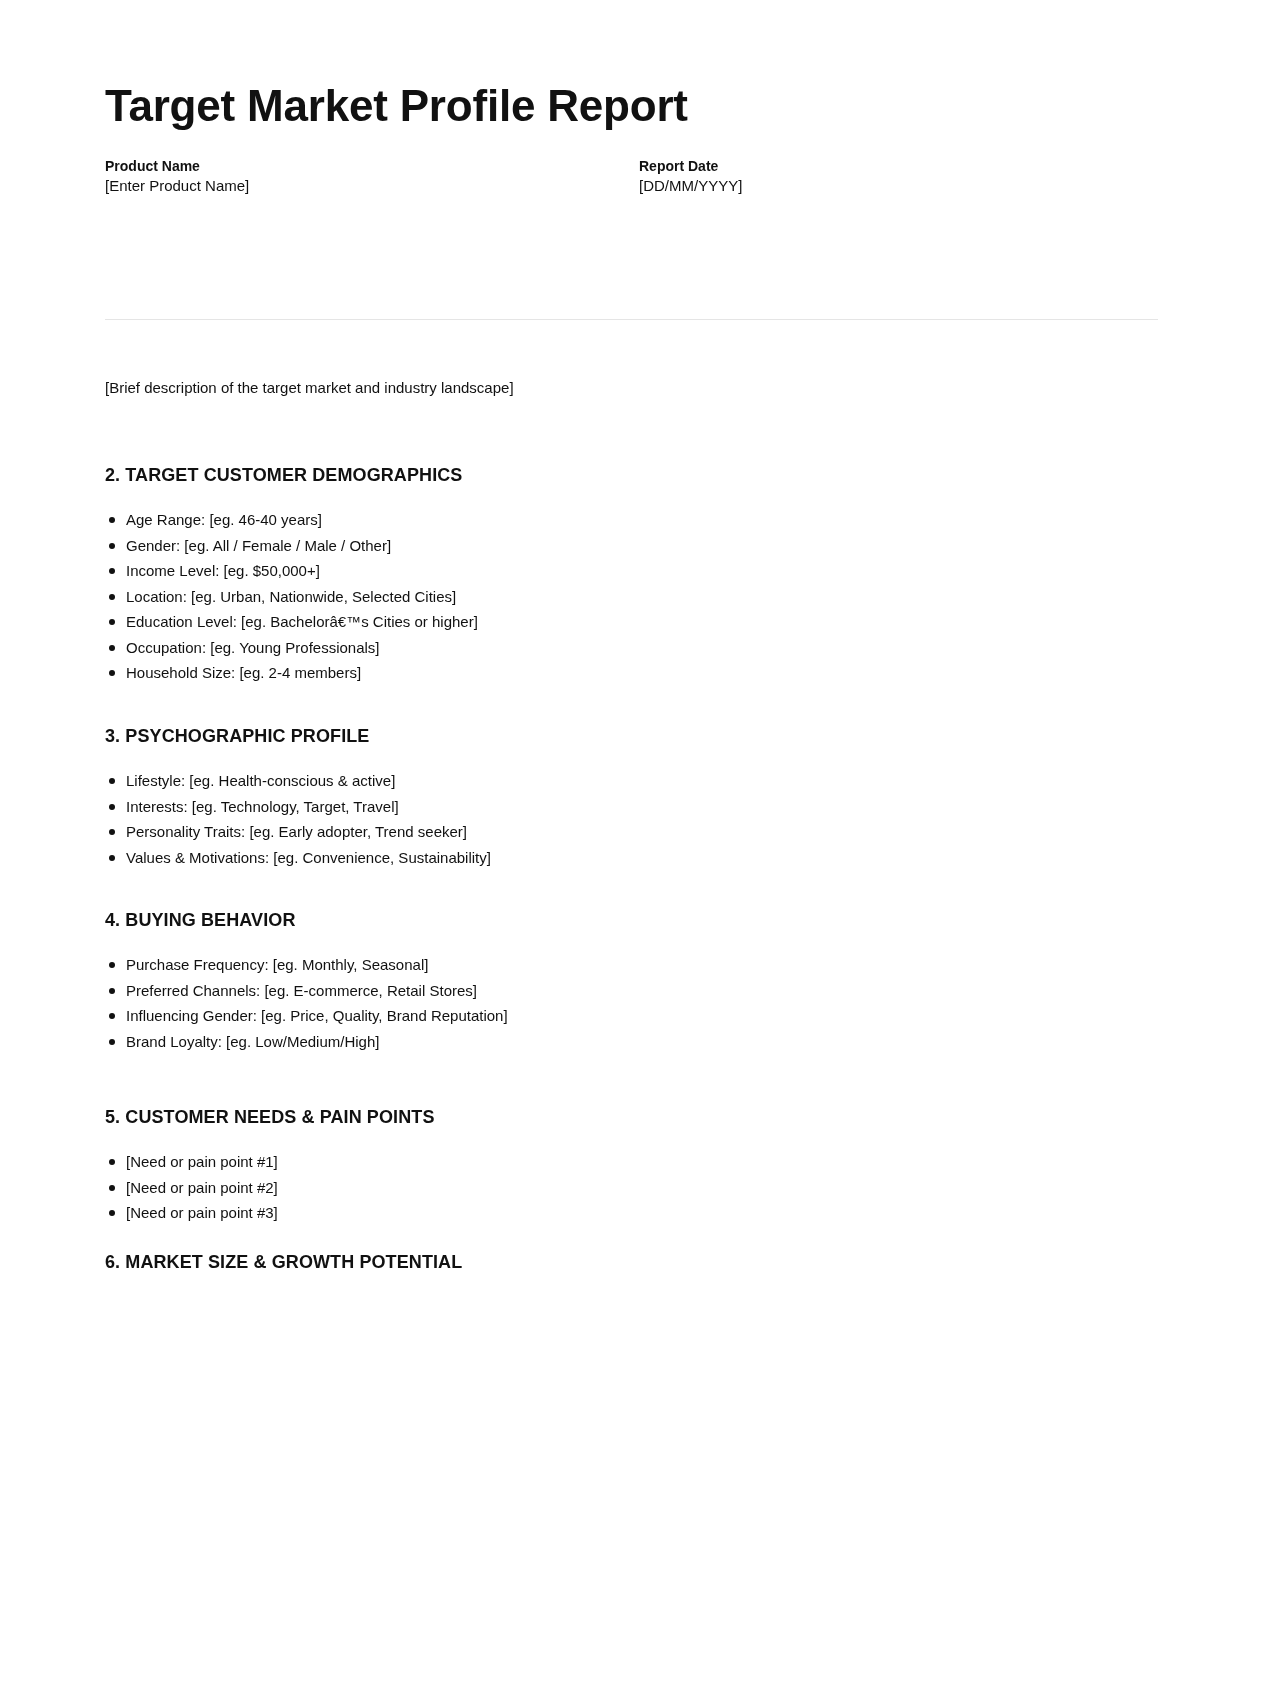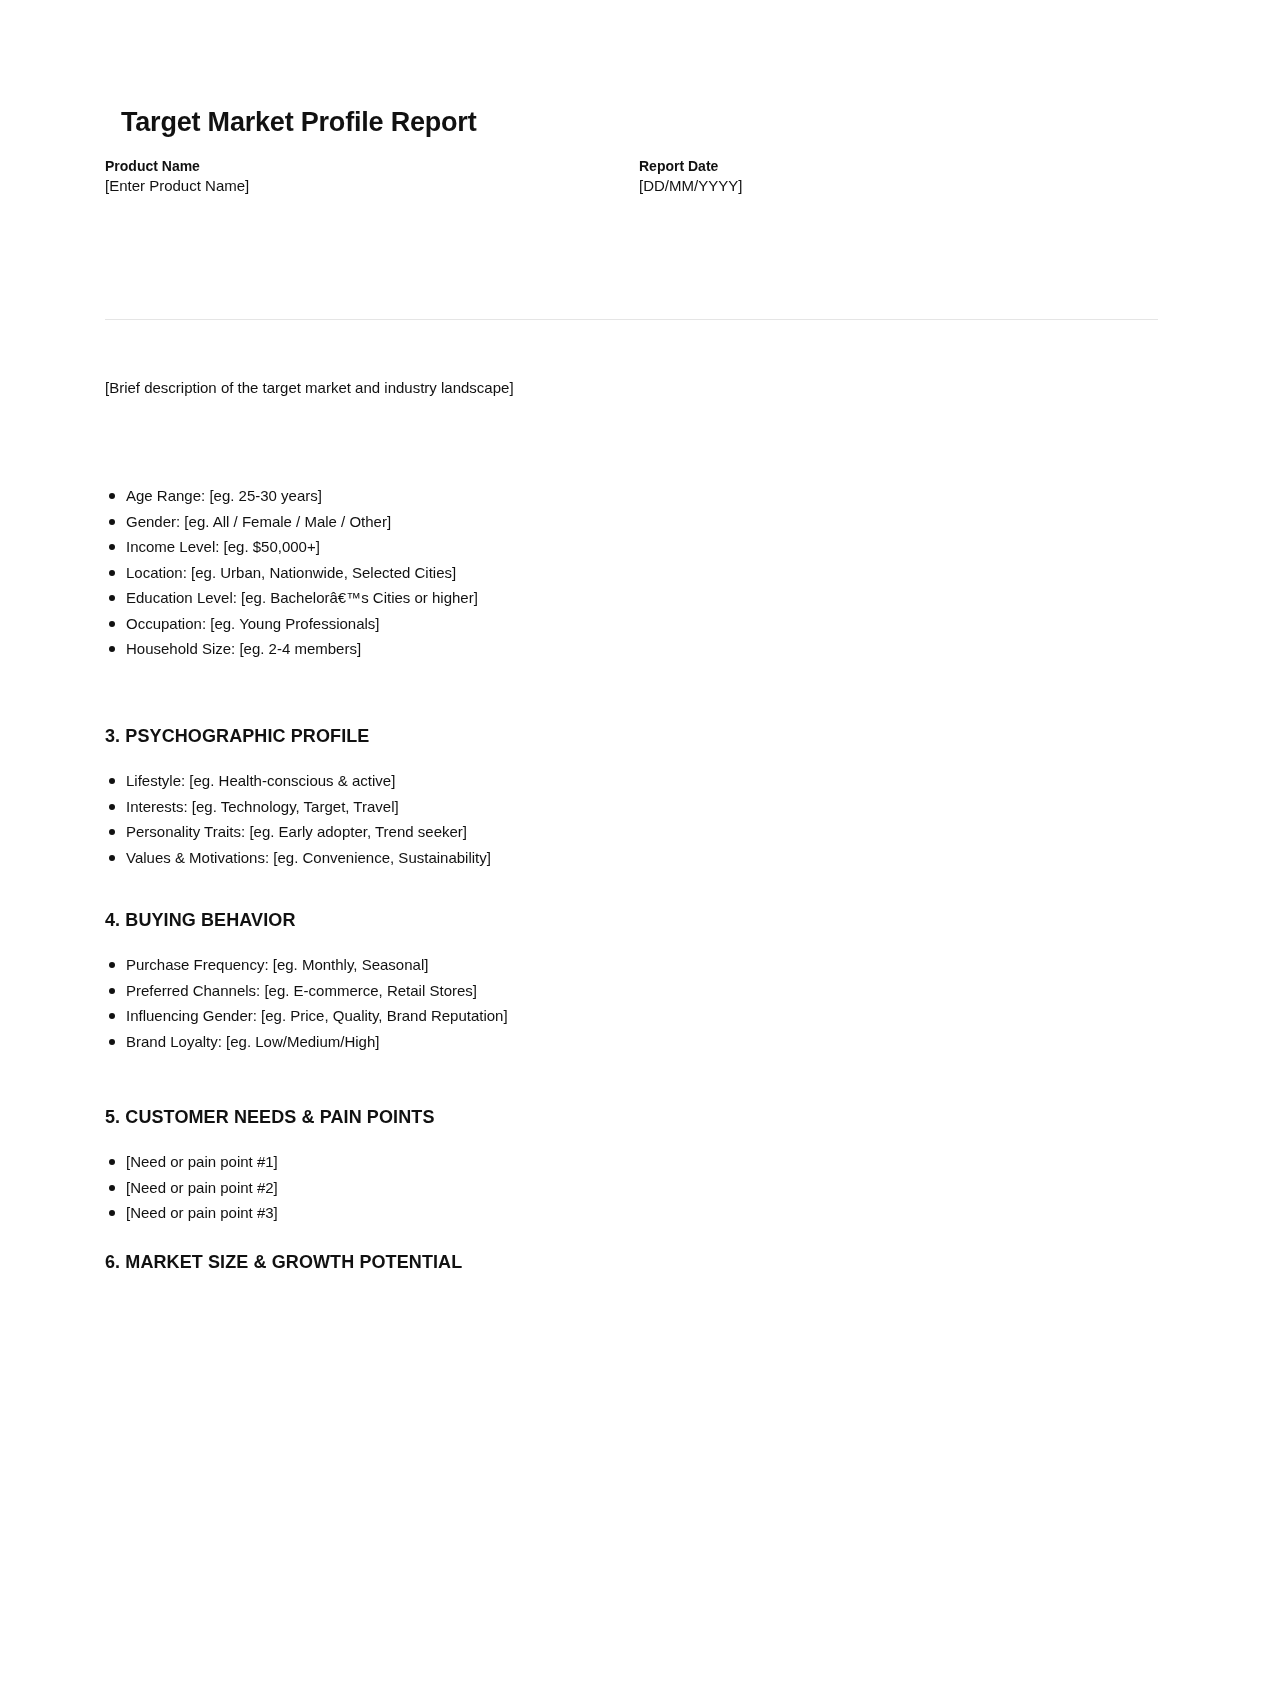--- a/index.html
+++ b/index.html
@@ -18,22 +18,22 @@
     .page {
       position: absolute;
       left: 105px;
       top: 0;
       width: 1053px;
     }
     .title {
       position: absolute;
       left: 0;
       top: 86px;
-      margin: 16px;
-      font-size: 27px;
+      margin: 0;
+      font-size: 44px;
       font-weight: bold;
       line-height: 40px;
       letter-spacing: -0.2px;
       white-space: nowrap;
     }
     .meta-grid {
       position: absolute;
       left: 0;
       top: 156px;
       width: 1053px;
@@ -129,22 +129,23 @@
     </div>
   </div>
 
   <hr class="divider">
 
   <section class="section" style="top:355px;">
     <p class="section-text">[Brief description of the target market and industry landscape]</p>
   </section>
 
   <section class="section" style="top:463px;">
+    <h2 class="section-heading">2. TARGET CUSTOMER DEMOGRAPHICS</h2>
     <ul class="section-list">
-      <li><span class="bullet"></span><span>Age Range: [eg. 25-30 years]</span></li>
+      <li><span class="bullet"></span><span>Age Range: [eg. 46-40 years]</span></li>
       <li><span class="bullet"></span><span>Gender: [eg. All / Female / Male / Other]</span></li>
       <li><span class="bullet"></span><span>Income Level: [eg. $50,000+]</span></li>
       <li><span class="bullet"></span><span>Location: [eg. Urban, Nationwide, Selected Cities]</span></li>
       <li><span class="bullet"></span><span>Education Level: [eg. Bachelorâ€™s Cities or higher]</span></li>
       <li><span class="bullet"></span><span>Occupation: [eg. Young Professionals]</span></li>
       <li><span class="bullet"></span><span>Household Size: [eg. 2-4 members]</span></li>
     </ul>
   </section>
 
   <section class="section" style="top:724px;">

